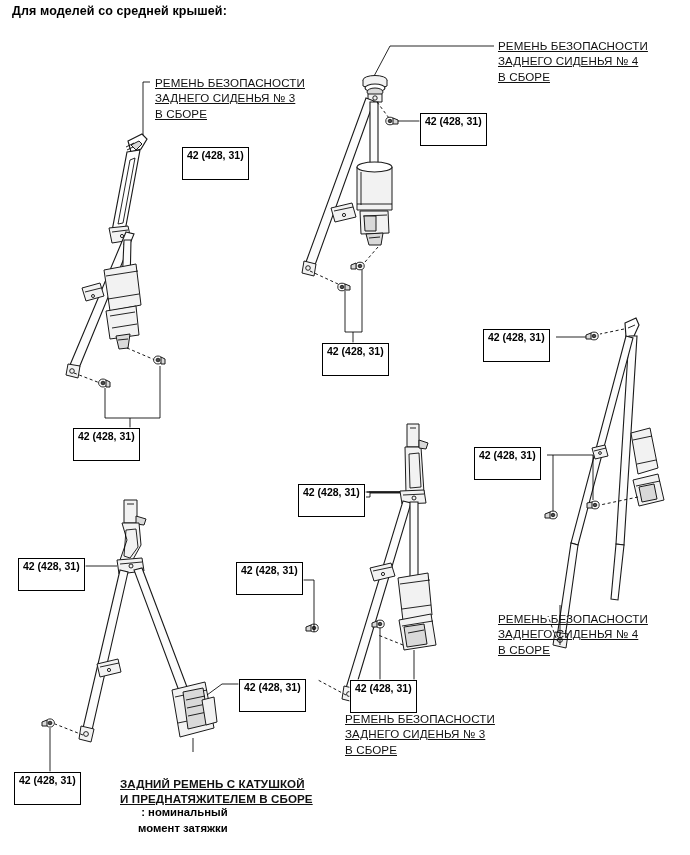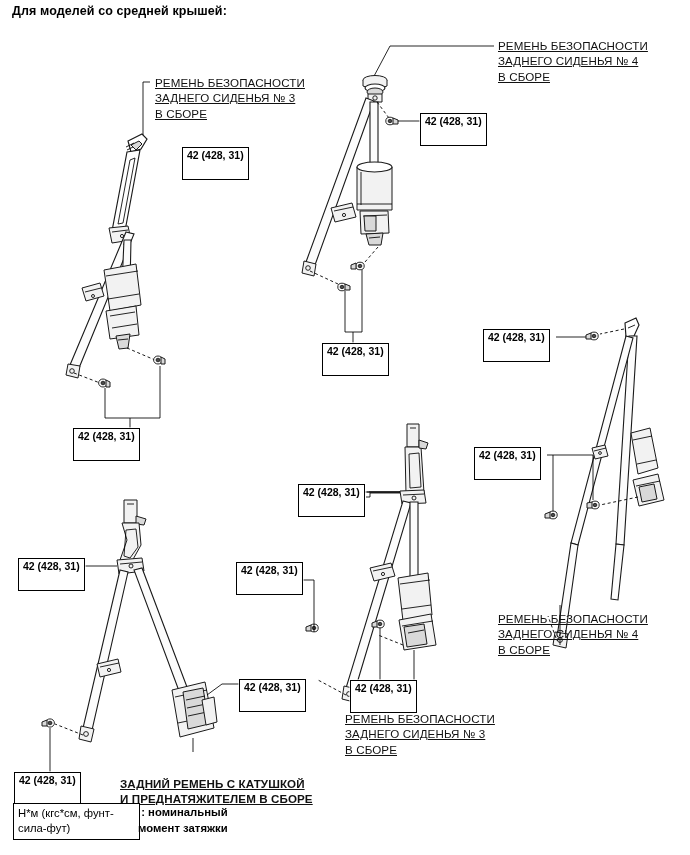--- a/index.html
+++ b/index.html
@@ -420,18 +420,16 @@
 ЗАДНЕГО СИДЕНЬЯ № 4
 В СБОРЕ</div>
 
   <div class="partname" style="left:345px; top:711px;">РЕМЕНЬ БЕЗОПАСНОСТИ
 ЗАДНЕГО СИДЕНЬЯ № 3
 В СБОРЕ</div>
 
   <div class="partname" style="left:120px; top:752px; font-weight:bold;margin-top:24px;">ЗАДНИЙ РЕМЕНЬ С КАТУШКОЙ
 И ПРЕДНАТЯЖИТЕЛЕМ В СБОРЕ</div>
 
-  <div id="legend-box">Н*м (кгс*см, фунт-
-сила-фут)</div>
   <div id="legend-desc">: номинальный
 момент затяжки</div>
 
 </div>
 
 </body></html>

